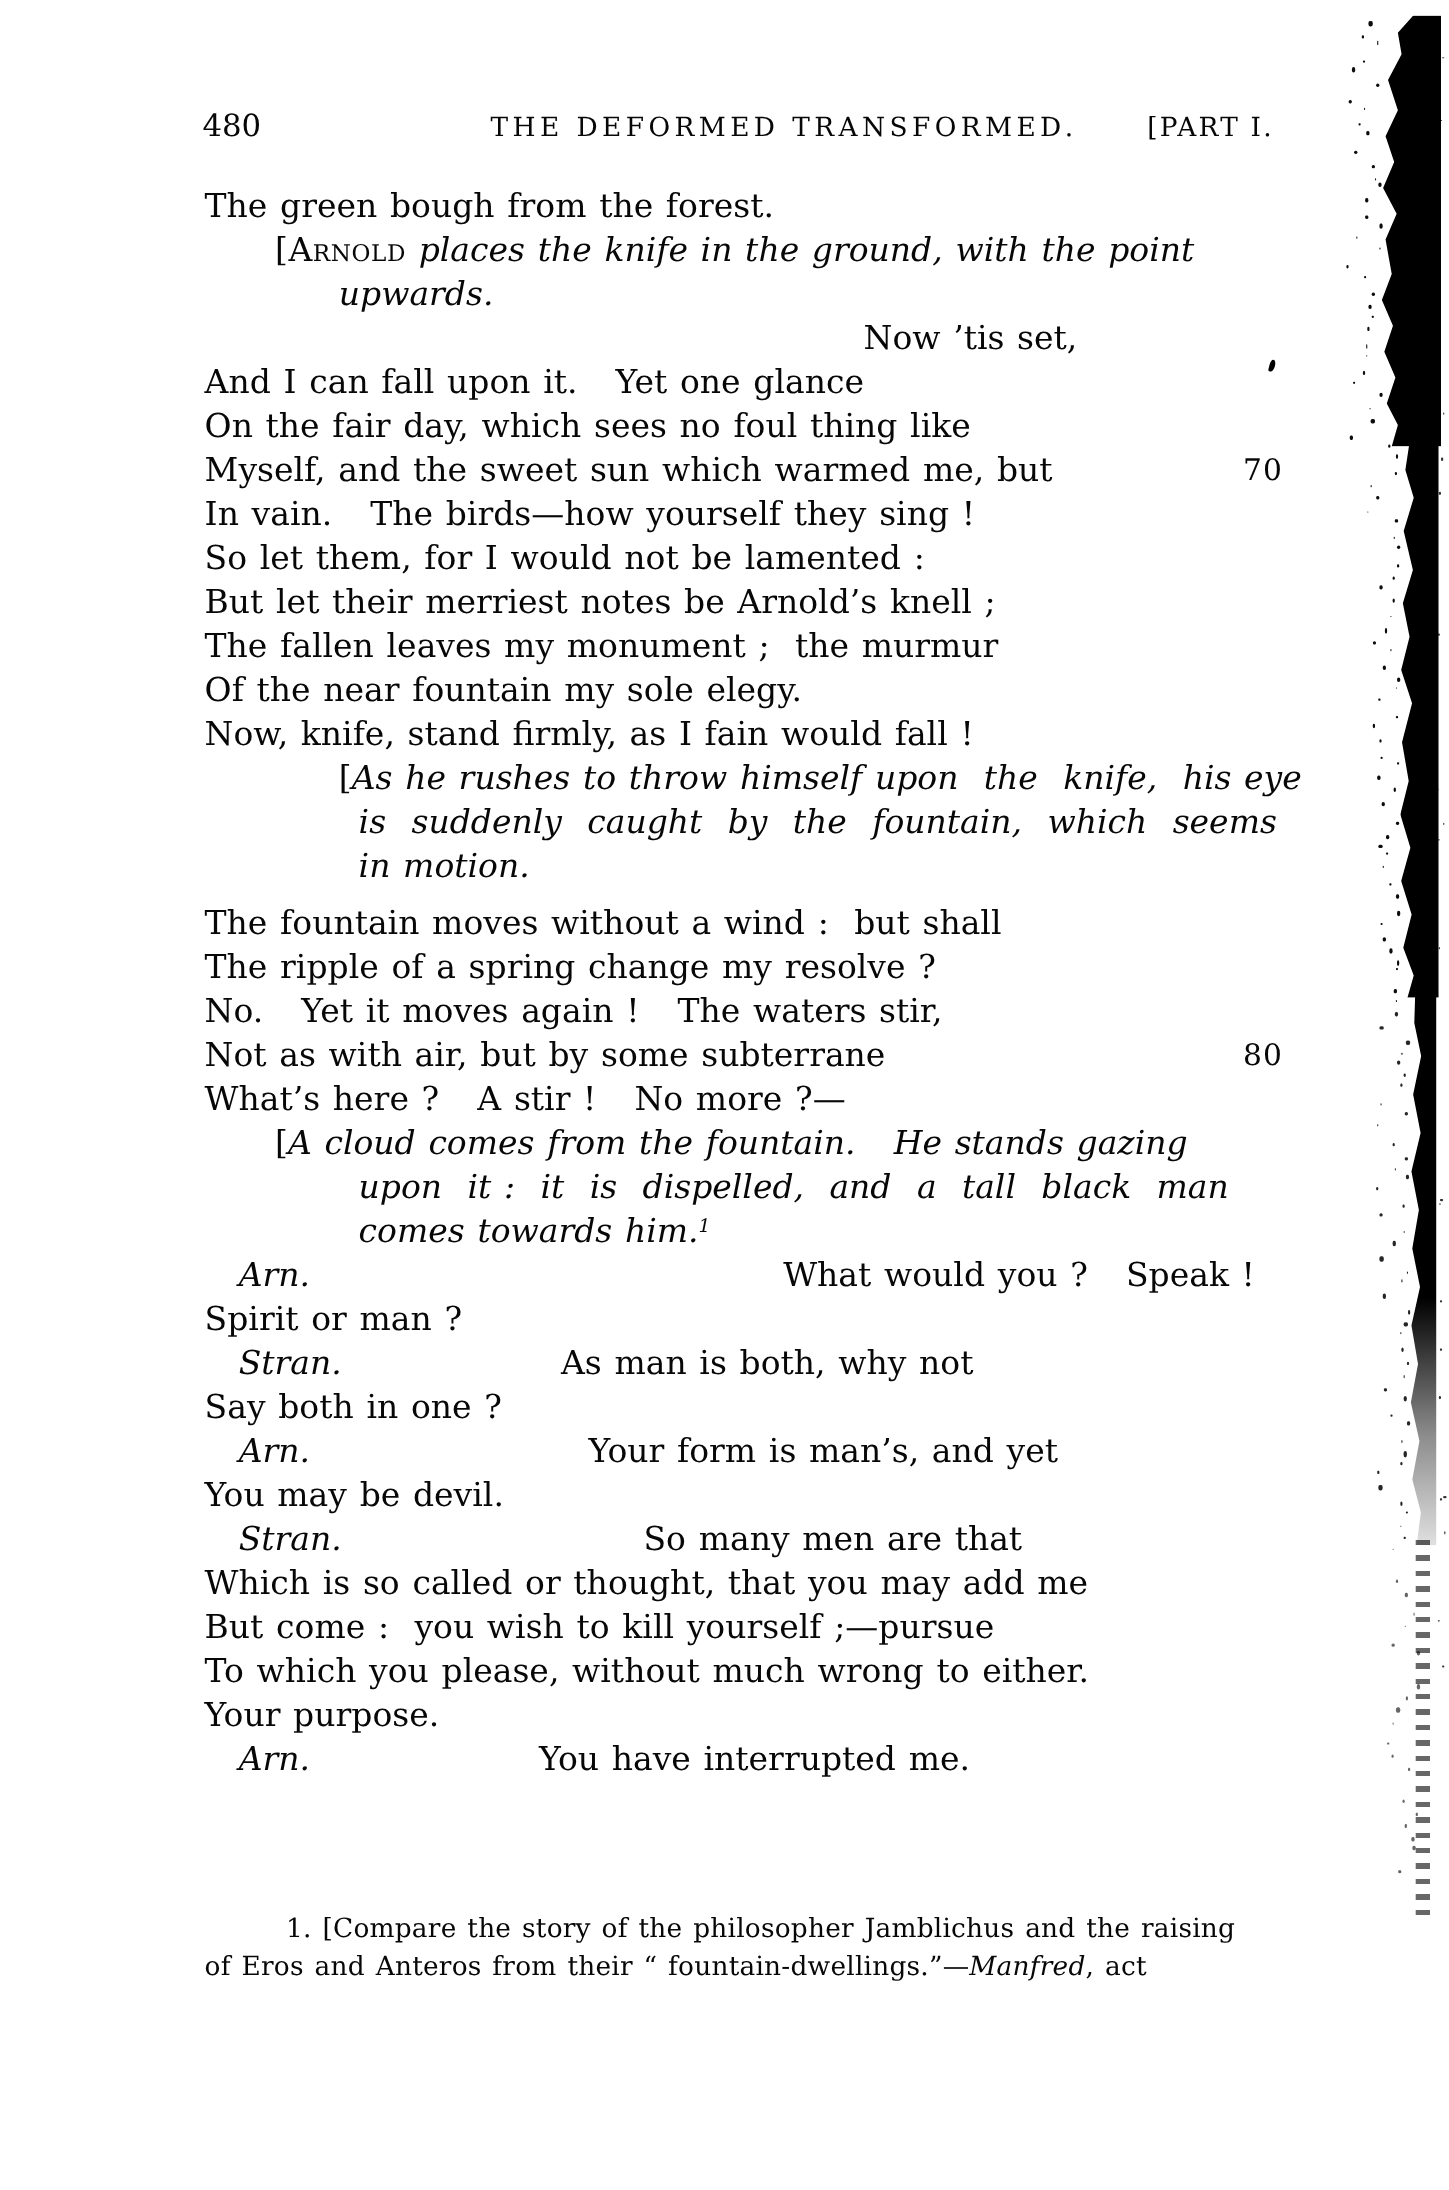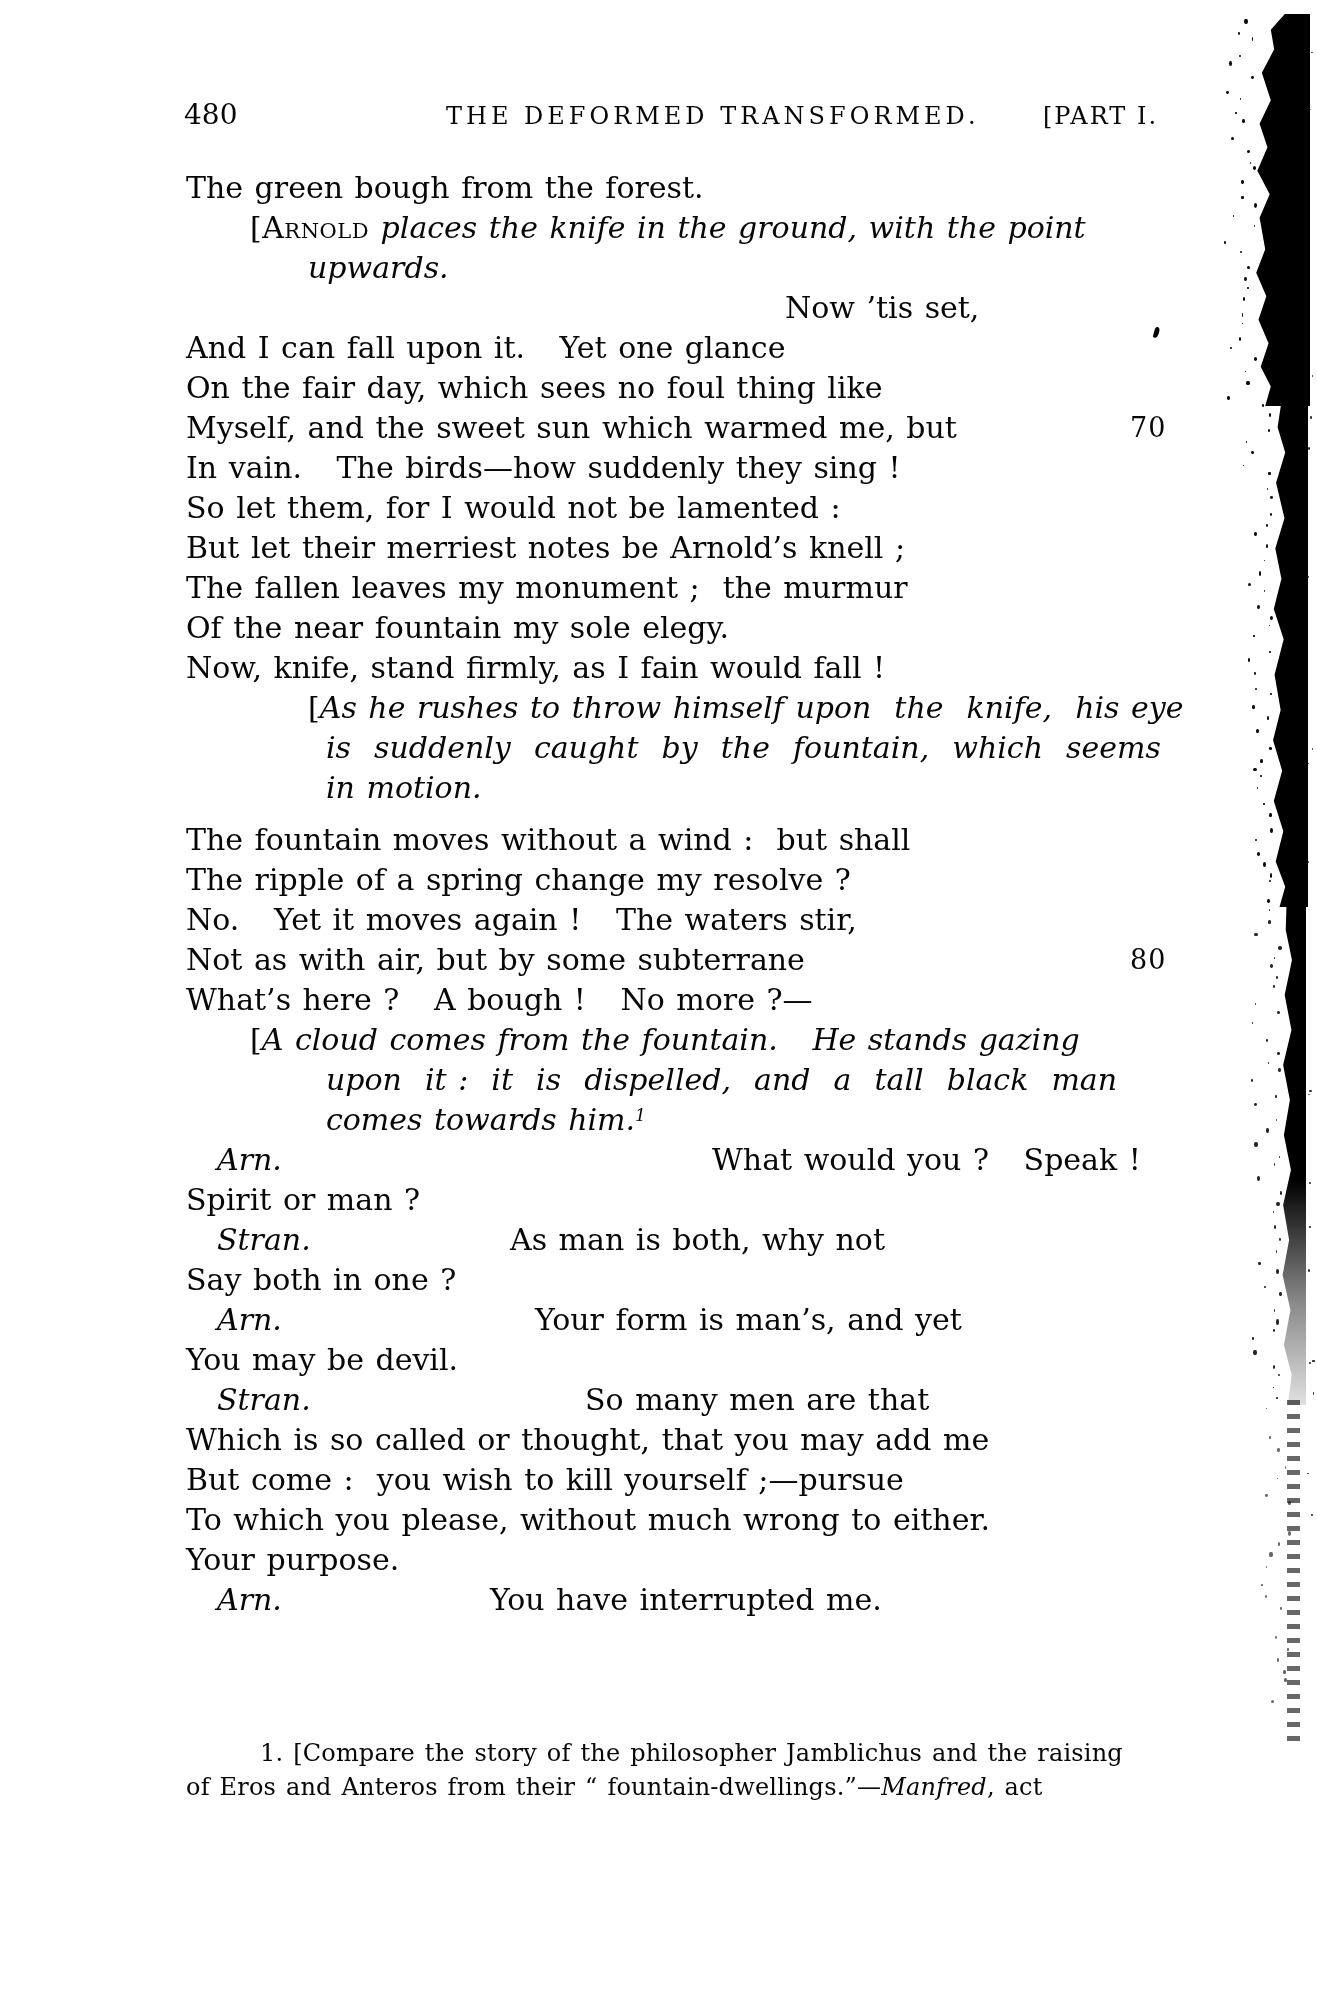--- a/index.html
+++ b/index.html
@@ -55,34 +55,34 @@
   <div class="hdr" id="partlabel">[PART I.</div>
 
   <div id="text-block">
       <div class="line verse">The green bough from the forest.</div>
       <div class="line stage ind-s1"><span class="sc">[Arnold</span><span class=""> places the knife in the ground, with the point</span></div>
       <div class="line stagec ind-s2">upwards.</div>
       <div class="line half">Now ’tis set,</div>
       <div class="line verse">And I can fall upon it.   Yet one glance</div>
       <div class="line verse">On the fair day, which sees no foul thing like</div>
       <div class="line verse">Myself, and the sweet sun which warmed me, but<span class="num">70</span></div>
-      <div class="line verse">In vain.   The birds—how suddenly they sing !</div>
+      <div class="line verse">In vain.   The birds—how yourself they sing !</div>
       <div class="line verse">So let them, for I would not be lamented :</div>
       <div class="line verse">But let their merriest notes be Arnold’s knell ;</div>
       <div class="line verse">The fallen leaves my monument ;  the murmur</div>
       <div class="line verse">Of the near fountain my sole elegy.</div>
       <div class="line verse">Now, knife, stand firmly, as I fain would fall !</div>
       <div class="line stage ind-s2"><span class="rm">[</span><span class="">As he rushes to throw himself upon  the  knife,  his eye</span></div>
       <div class="line stagec ind-s2b">is  suddenly  caught  by  the  fountain,  which  seems</div>
       <div class="line stagec ind-s2b">in motion.</div>
       <div class="line verse gap">The fountain moves without a wind :  but shall</div>
       <div class="line verse">The ripple of a spring change my resolve ?</div>
       <div class="line verse">No.   Yet it moves again !   The waters stir,</div>
       <div class="line verse">Not as with air, but by some subterrane<span class="num">80</span></div>
-      <div class="line verse">What’s here ?   A bough !   No more ?—</div>
+      <div class="line verse">What’s here ?   A stir !   No more ?—</div>
       <div class="line stage ind-s1"><span class="rm">[</span><span class="">A cloud comes from the fountain.   He stands gazing</span></div>
       <div class="line stagec ind-s2b">upon  it :  it  is  dispelled,  and  a  tall  black  man</div>
       <div class="line stagec ind-s2b"><span class="">comes towards him.</span><span class="sup">1</span></div>
       <div class="line speech"><span class="speaker">Arn.</span><span class="cont cont-a">What would you ?   Speak !</span></div>
       <div class="line verse">Spirit or man ?</div>
       <div class="line speech"><span class="speaker">Stran.</span><span class="cont cont-b">As man is both, why not</span></div>
       <div class="line verse">Say both in one ?</div>
       <div class="line speech"><span class="speaker">Arn.</span><span class="cont cont-c">Your form is man’s, and yet</span></div>
       <div class="line verse">You may be devil.</div>
       <div class="line speech"><span class="speaker">Stran.</span><span class="cont cont-d">So many men are that</span></div>

